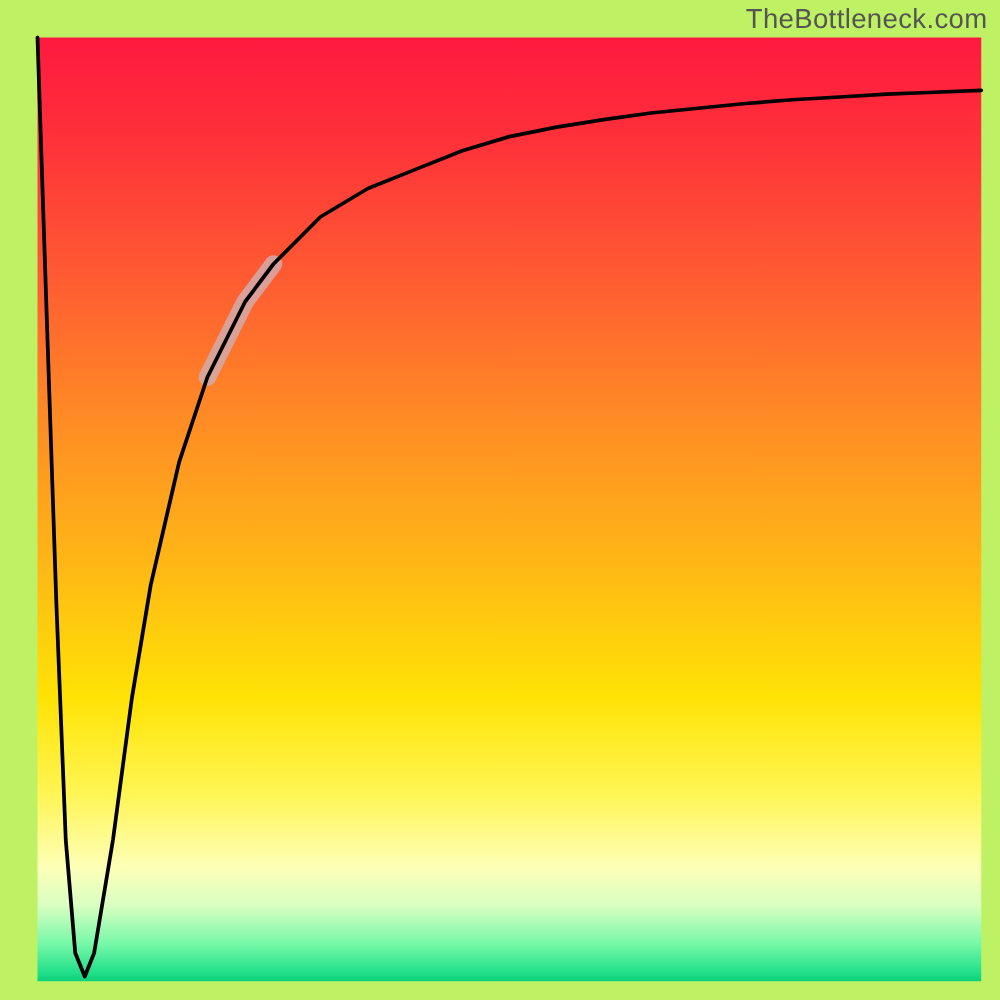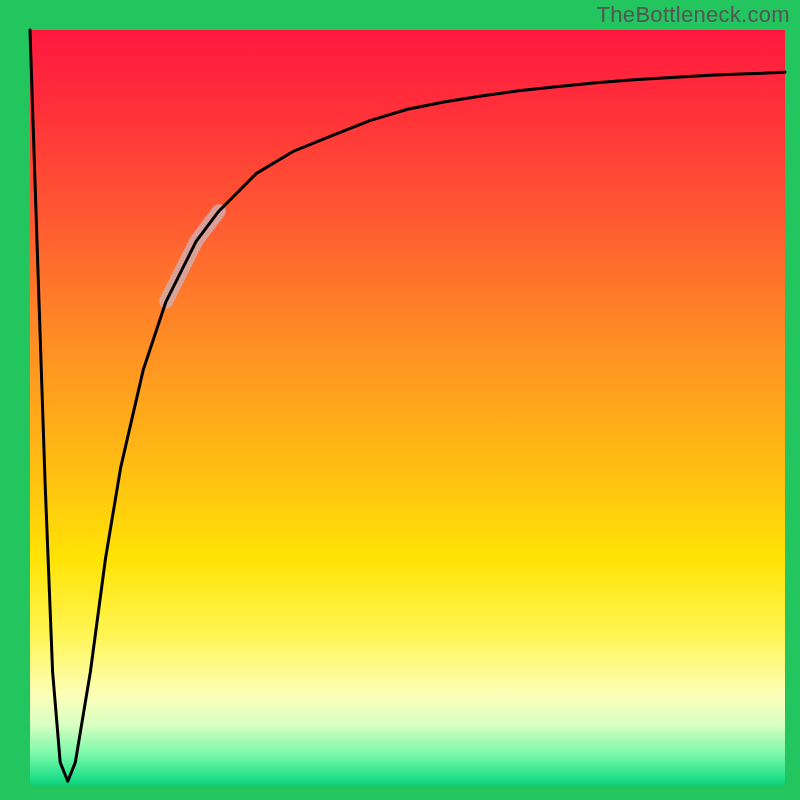--- a/index.html
+++ b/index.html
@@ -8,21 +8,21 @@
     width: 800px;
     height: 800px;
     overflow: hidden;
     background: #000;
     font-family: Arial, Helvetica, sans-serif;
   }
   .frame {
     position: relative;
     width: 800px;
     height: 800px;
-    background: #22c55e;
+    background: #bef264;
   }
   .watermark {
     position: absolute;
     top: 2px;
     right: 10px;
     color: #555;
     font-size: 22px;
     font-weight: 500;
     letter-spacing: 0.3px;
     z-index: 10;

